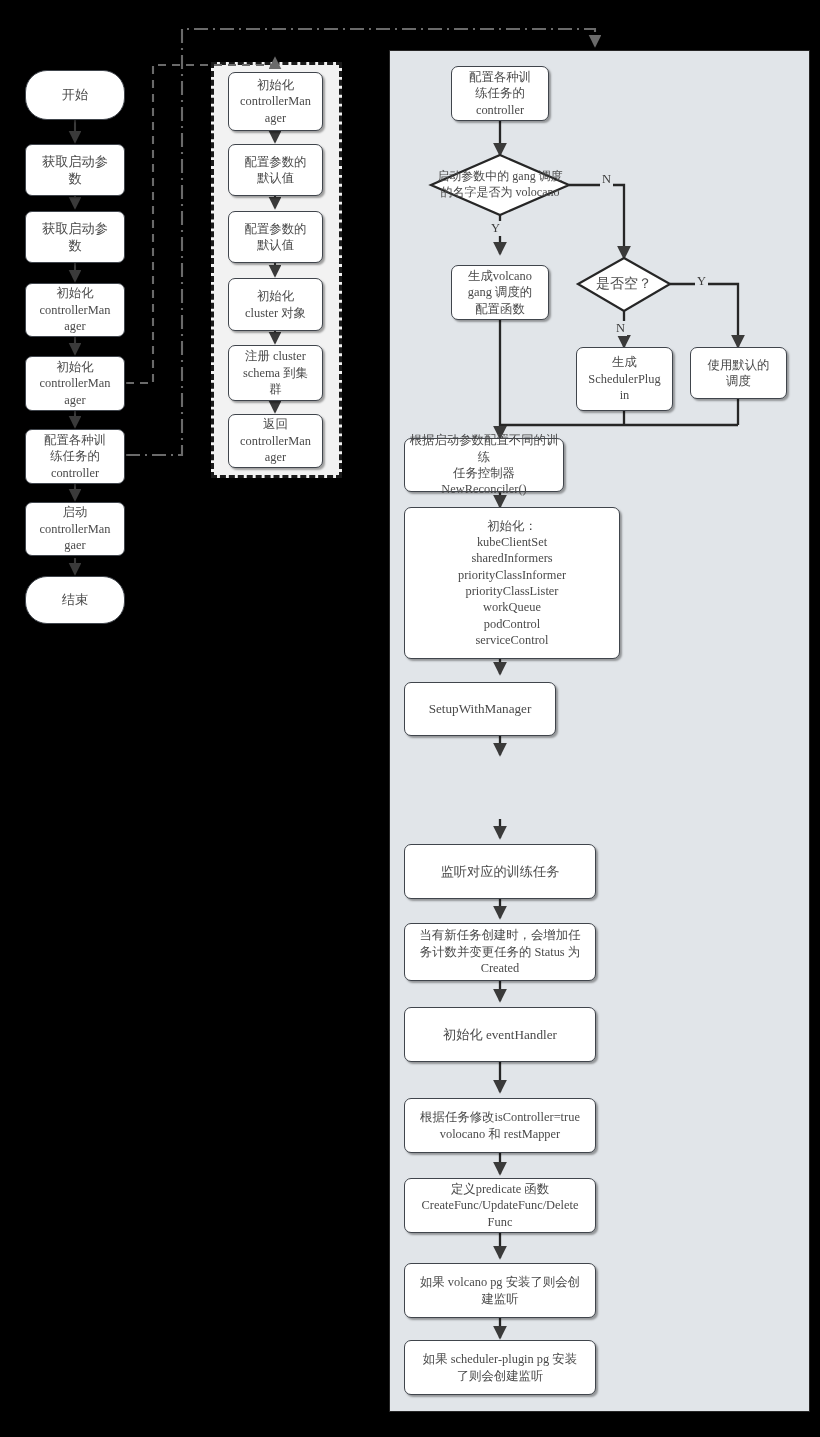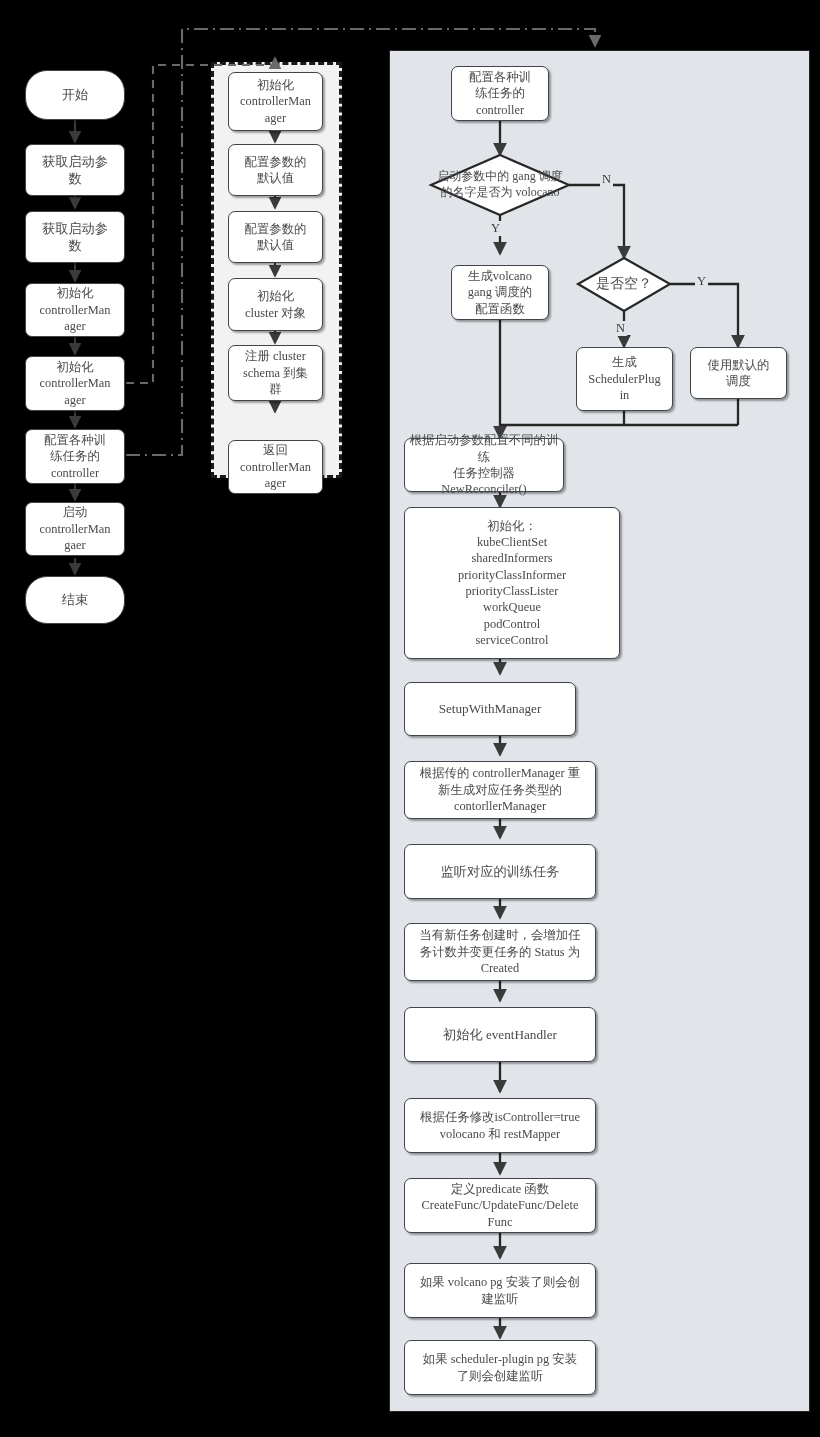--- a/index.html
+++ b/index.html
@@ -149,21 +149,21 @@
 ager</div>
   <div class="node f12" style="left:228px;top:144px;width:95px;height:52px;">配置参数的
 默认值</div>
   <div class="node f12" style="left:228px;top:211px;width:95px;height:52px;">配置参数的
 默认值</div>
   <div class="node f12" style="left:228px;top:278px;width:95px;height:53px;">初始化
 cluster 对象</div>
   <div class="node f12" style="left:228px;top:345px;width:95px;height:56px;">注册 cluster
 schema 到集
 群</div>
-  <div class="node f12" style="left:228px;top:414px;width:95px;height:54px;margin-top:26px;">返回
+  <div class="node f12" style="left:228px;top:414px;width:95px;height:54px;">返回
 controllerMan
 ager</div>
 
   <div class="node f12" style="left:451px;top:66px;width:98px;height:55px;">配置各种训
 练任务的
 controller</div>
 
   <div class="diamond" style="left:431px;top:155px;width:138px;height:60px;">
     <div class="dlabel" style="font-size:12px;">启动参数中的 gang 调度
 的名字是否为 volocano</div>
@@ -187,24 +187,21 @@
 任务控制器
 NewReconciler()</div>
   <div class="node f12" style="left:404px;top:507px;width:216px;height:152px;">初始化：
 kubeClientSet
 sharedInformers
 priorityClassInformer
 priorityClassLister
 workQueue
 podControl
 serviceControl</div>
-  <div class="node f13" style="left:404px;top:682px;width:172px;height:54px;">SetupWithManager</div>
-  <div class="node f12" style="left:404px;top:761px;width:192px;height:58px;">根据传的 controllerManager 重
-新生成对应任务类型的
-contorllerManager</div>
+  <div class="node f13" style="left:404px;top:682px;width:152px;height:54px;">SetupWithManager</div>
   <div class="node f13" style="left:404px;top:844px;width:192px;height:55px;">监听对应的训练任务</div>
   <div class="node f12" style="left:404px;top:923px;width:192px;height:58px;">当有新任务创建时，会增加任
 务计数并变更任务的 Status 为
 Created</div>
   <div class="node f13" style="left:404px;top:1007px;width:192px;height:55px;">初始化 eventHandler</div>
   <div class="node f12" style="left:404px;top:1098px;width:192px;height:55px;">根据任务修改isController=true
 volocano 和 restMapper</div>
   <div class="node f12" style="left:404px;top:1178px;width:192px;height:55px;">定义predicate 函数
 CreateFunc/UpdateFunc/Delete
 Func</div>

